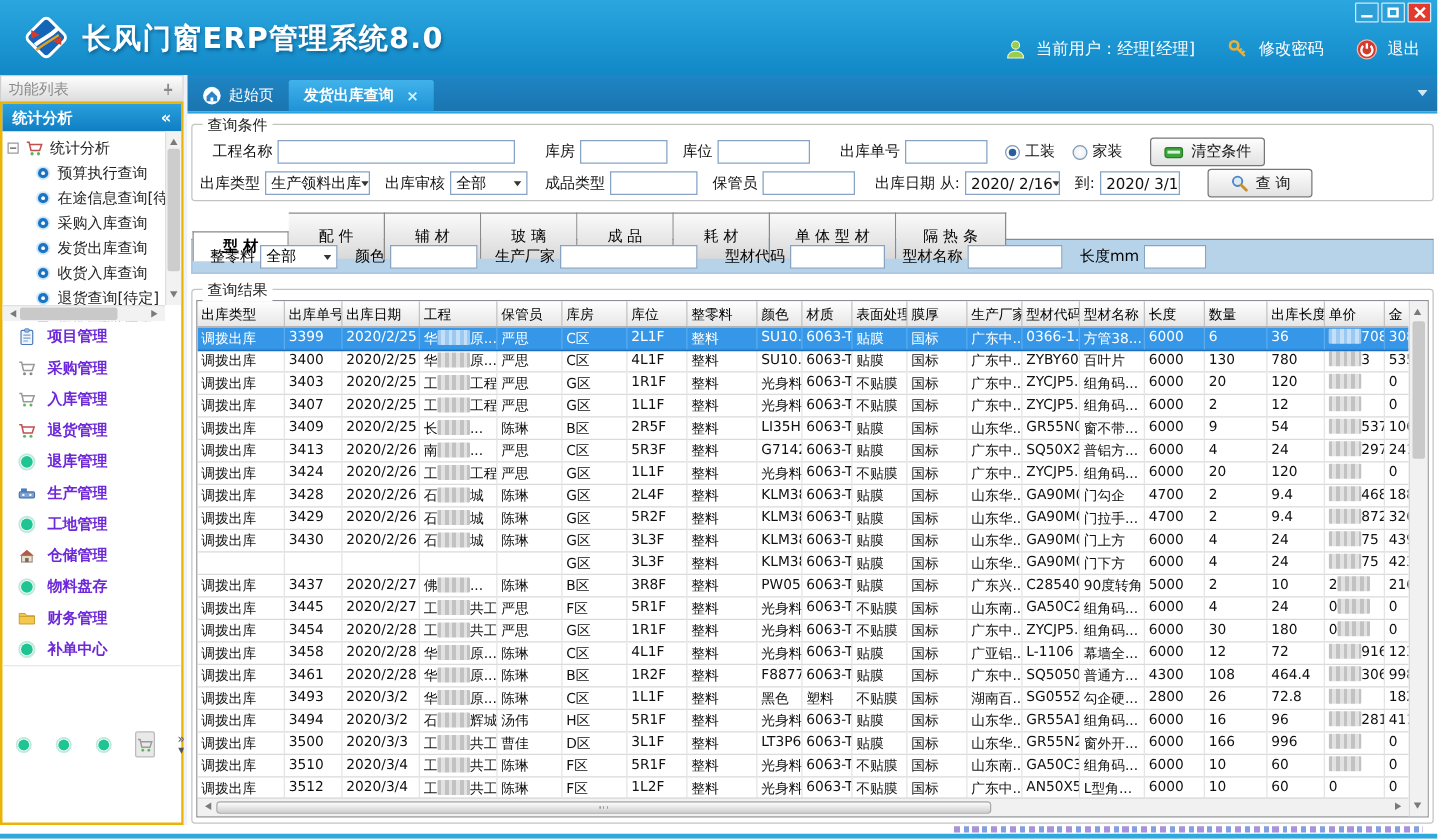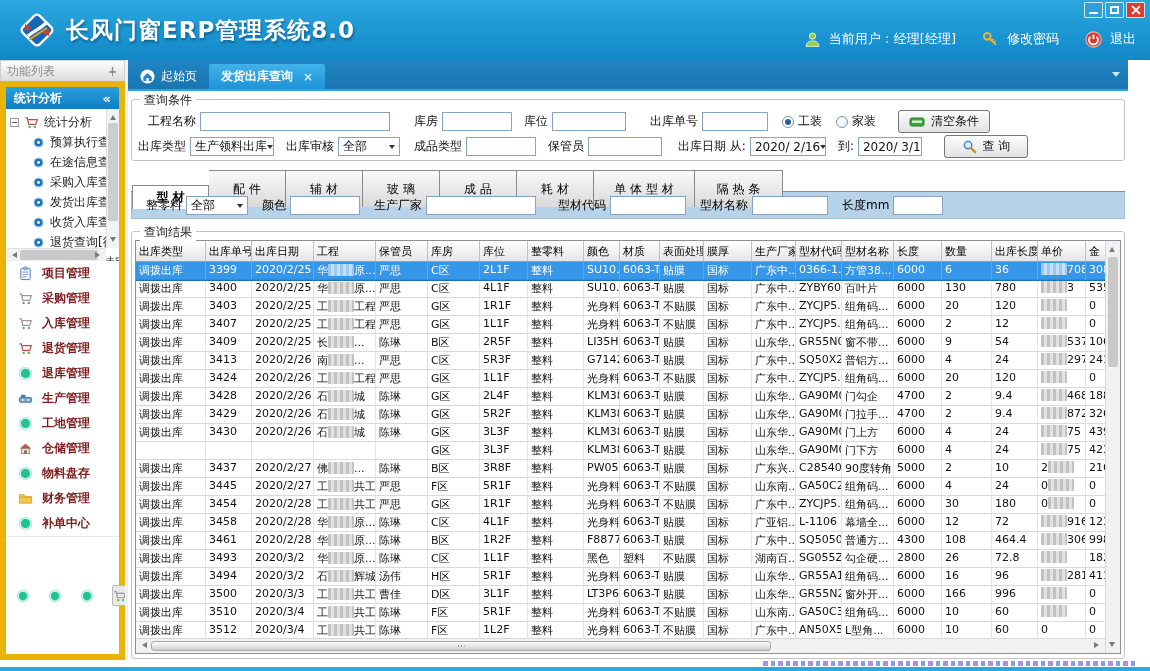--- a/index.html
+++ b/index.html
@@ -16,46 +16,46 @@
   .wbtn.close{background:#e23b2e}
   .wbtn.min::after{content:'';position:absolute;left:4px;right:4px;bottom:3px;height:2px;background:#fff}
   .wbtn.max::after{content:'';position:absolute;left:4px;right:4px;top:3px;bottom:3px;border:2px solid #fff}
   .wbtn.close::before,.wbtn.close::after{content:'';position:absolute;left:50%;top:50%;width:11px;height:2px;background:#fff;transform:translate(-50%,-50%) rotate(45deg)}
   .wbtn.close::after{transform:translate(-50%,-50%) rotate(-45deg)}
   .userbar{position:absolute;right:14px;top:30px;display:flex;align-items:center;gap:8px;color:#fff;font-size:13px}
   .userbar .gap{width:10px}
 
   
   .app{display:flex;height:600px}
-  .sidebar{width:125px;display:flex;flex-direction:column}
+  .sidebar{width:147px;display:flex;flex-direction:column}
   .splitter{width:3px;background:#eef2f6}
   .main{width:1000px;display:flex;flex-direction:column}
 
   
   .fn-bar{height:21px;background:linear-gradient(#fdfdfd,#dcdcdc);color:#8a8a8a;font-size:12px;display:flex;align-items:center;padding:0 6px;border:1px solid #cfcfcf;border-bottom:none}
   .fn-bar .pin{margin-left:auto}
-  .side-box{height:579px;border:6px solid #eab308;background:#fff;display:flex;flex-direction:column}
+  .side-box{height:579px;border:2px solid #eab308;background:#fff;display:flex;flex-direction:column}
   .group-header{height:22px;background:linear-gradient(#2aa0dc,#0f7ec4);color:#fff;font-weight:bold;font-size:12px;display:flex;align-items:center;padding:0 8px;cursor:pointer}
   .group-header .col{margin-left:auto;font-size:13px}
   .tree{height:152px;position:relative;overflow:hidden;padding:3px 0 0 4px}
   .trow{height:20px;display:flex;align-items:center;gap:5px;font-size:12px;color:#222;white-space:nowrap;cursor:pointer}
   .trow.child{padding-left:22px}
   .exp{width:9px;height:9px;border:1px solid #9a9a9a;background:#fff;position:relative;flex:none}
   .exp::after{content:'';position:absolute;left:1px;right:1px;top:3px;height:1px;background:#555}
   .vsb{position:absolute;right:0;top:0;bottom:13px;width:13px;background:#f2f2f2;border-left:1px solid #e0e0e0}
   .vsb .thumb{position:absolute;left:1px;right:1px;top:14px;height:98px;background:#cdcdcd;border-radius:2px}
   .hsb{position:absolute;left:0;right:13px;bottom:0;height:13px;background:#f2f2f2;border-top:1px solid #e0e0e0}
   .hsb .thumb{position:absolute;top:1px;bottom:1px;left:14px;width:78px;background:#c9c9c9;border-radius:2px}
   .sarr{position:absolute;width:0;height:0;border:3.5px solid transparent}
   .sarr.up{border-bottom:5px solid #7a7a7a;left:3px;top:3px}
   .sarr.dn{border-top:5px solid #7a7a7a;left:3px;bottom:3px}
   .sarr.lf{border-right:5px solid #7a7a7a;top:3px;left:3px}
   .sarr.rt{border-left:5px solid #7a7a7a;top:3px;right:3px}
   .menu{flex:none}
-  .mitem{height:25px;display:flex;align-items:center;gap:9px;padding-left:12px;font-size:12px;font-weight:bold;color:#7f1d1d;cursor:pointer}
+  .mitem{height:25px;display:flex;align-items:center;gap:9px;padding-left:12px;font-size:12px;font-weight:bold;color:#6d28d9;cursor:pointer}
   .side-toolbar{flex:1;display:flex;align-items:center;padding:0 10px;gap:18px;border-top:1px solid #e8e8e8}
   .side-toolbar .cartbtn{width:24px;height:21px;background:#e9e9e9;border:1px solid #bbb;border-radius:2px;display:flex;align-items:center;justify-content:center;cursor:pointer}
   .side-toolbar .more{margin-left:auto;display:flex;flex-direction:column;align-items:center;color:#555;font-size:10px;line-height:9px;cursor:pointer}
 
   
   .tabstrip{height:31px;background:linear-gradient(#1f85c4,#1a75b0);display:flex;align-items:flex-end;border-bottom:2px solid #2ba4e2}
   .tab{height:25px;display:flex;align-items:center;gap:6px;padding:0 12px;color:#fff;font-size:12px;cursor:pointer}
   .tab.active{background:linear-gradient(#41b2ea,#1e93d6);font-weight:bold;border-radius:2px 2px 0 0}
   .tab .x{color:#d9eefb;font-size:12px;padding-left:4px;cursor:pointer}
   .tabstrip .drop{margin-left:auto;margin-bottom:8px;margin-right:8px;width:0;height:0;border:4px solid transparent;border-top:5px solid #cfe8f6;cursor:pointer}

